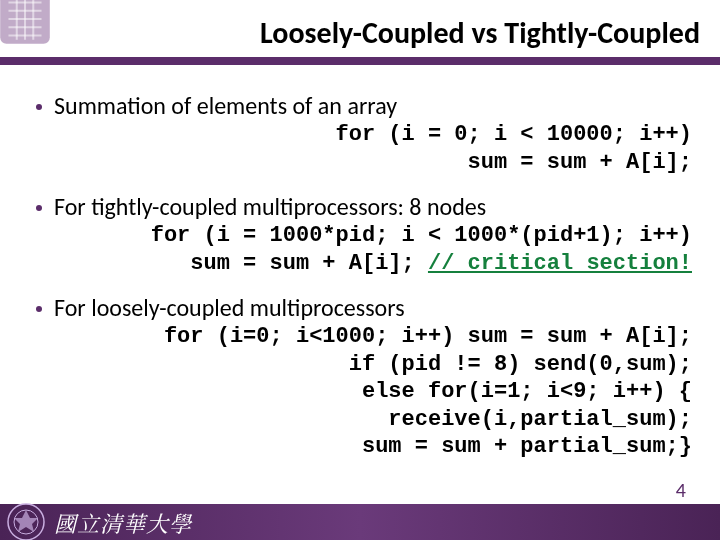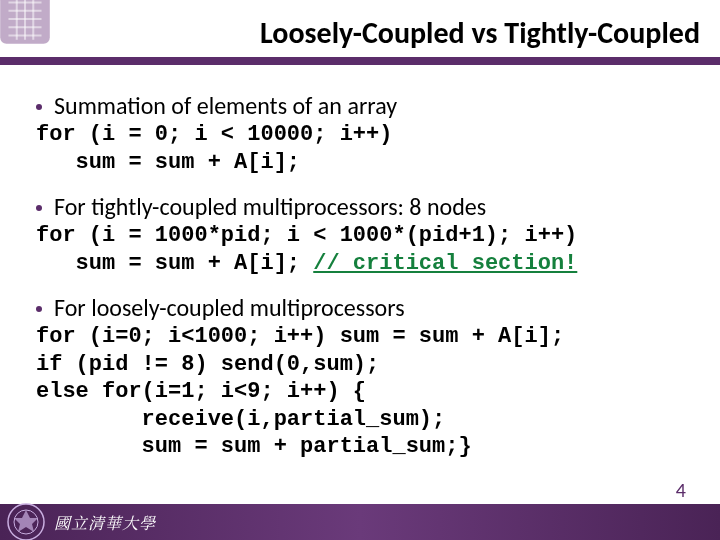--- a/index.html
+++ b/index.html
@@ -46,20 +46,21 @@
     color: #000;
     line-height: 1.25;
   }
   .code-block {
     font-family: "Courier New", monospace;
     font-size: 22px;
     font-weight: 700;
     color: #000;
     line-height: 1.25;
     white-space: pre;
+    text-align: right;
   }
   .code-red {
     color: #15803d;
     text-decoration: underline;
   }
   .footer {
     position: absolute;
     bottom: 0;
     left: 0;
     right: 0;
@@ -90,21 +91,21 @@
     font-size: 13px;
     margin-left: 8px;
     position: relative;
     z-index: 2;
     display: flex;
     align-items: baseline;
     gap: 6px;
   }
   .footer-chinese {
     font-family: "Noto Serif CJK TC", "PMingLiU", serif;
-    font-size: 16px;
+    font-size: 22px;
     font-style: italic;
     letter-spacing: 1px;
   }
   .page-number {
     position: absolute;
     right: 34px;
     bottom: 38px;
     color: #5b2d6a;
     font-size: 20px;
   }

